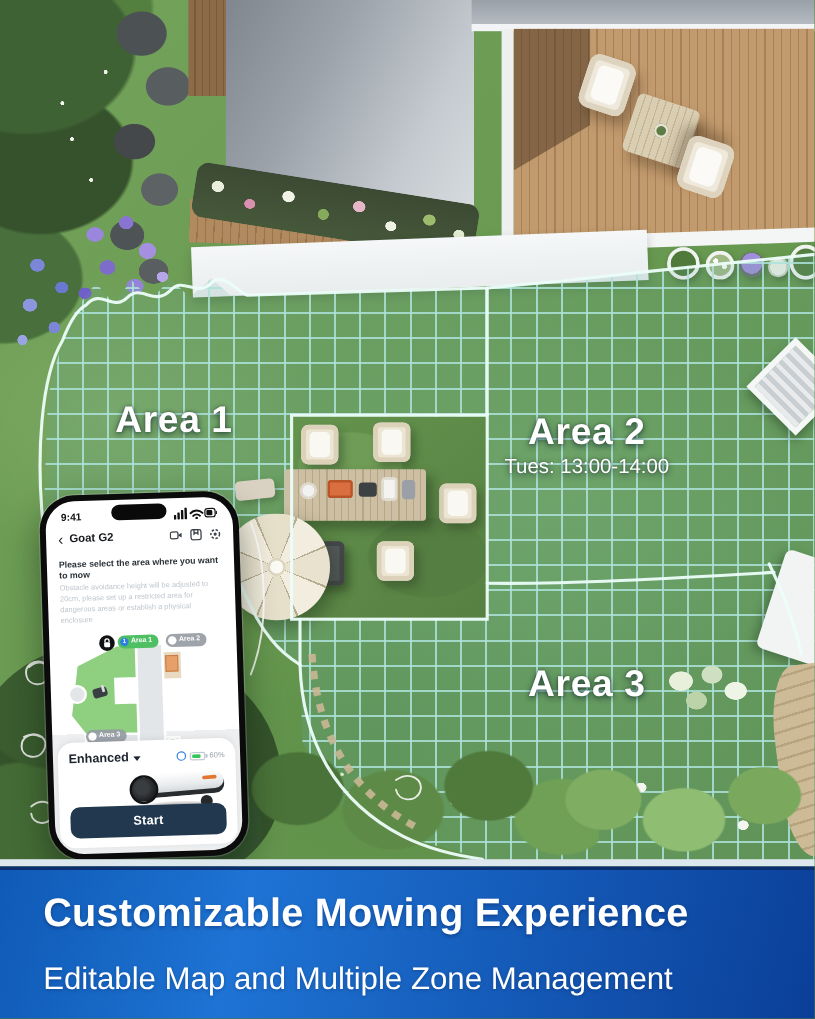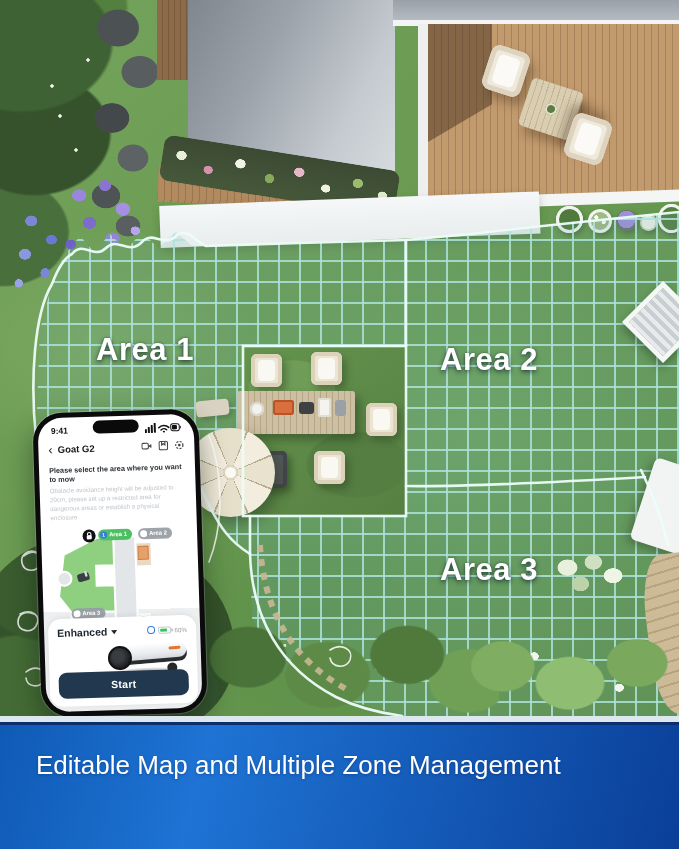--- a/index.html
+++ b/index.html
@@ -267,21 +267,21 @@
     background:radial-gradient(circle at 42% 42%, #3a3d40 0 32%, #1c1e21 70%); border:2px solid #121314; }
   .mw-front { position:absolute; right:16px; bottom:3px; width:10px; height:10px; border-radius:50%; background:#26292c; }
 
   
   .pre-banner { position:absolute; left:0; top:716px; width:679px; height:6px; background:#dde7ee; }
   .banner { position:absolute; left:0; top:722px; width:679px; height:127px;
     border-top:3px solid #0b2f6e; padding:17px 0 0 36px;
     background:linear-gradient(105deg, #0f5ab5 0%, #1e73d4 30%, #0a3f98 100%); }
   .banner-title { color:#fff; font-size:33px; font-weight:700; letter-spacing:0.2px;
     text-shadow:0 1px 3px rgba(0,20,60,0.35); }
-  .banner-sub { color:#fff; font-size:26px; font-weight:400; margin-top:8px;
+  .banner-sub { color:#fff; font-size:26px; font-weight:400; margin-top:20px;
     text-shadow:0 1px 3px rgba(0,20,60,0.3); }
 </style>
 </head>
 <body>
 
 <div class="stage">
 
   <div class="scene">
 
     <div class="garden-tl"></div>
@@ -357,20 +357,21 @@
         <path d="M330,650 c12,-8 24,0 20,10 c-4,9 -18,8 -20,-2"></path>
         <path d="M209,436 C222,468 225,522 209,562"></path>
       </g>
     </svg>
 
     <div class="area-label" style="left:58px; top:334px; width:174px;">
       <div class="nm">Area 1</div>
     </div>
     <div class="area-label" style="left:393px; top:344px; width:192px;">
       <div class="nm">Area 2</div>
+      <div class="sch">Tues: 13:00-14:00</div>
     </div>
     <div class="area-label" style="left:393px; top:554px; width:192px;">
       <div class="nm">Area 3</div>
     </div>
   </div>
 
   <div class="phone">
     <div class="screen">
       <div class="notch"></div>
 
@@ -483,15 +484,16 @@
           <div class="mw-wheel"></div>
           <div class="mw-front"></div>
         </div>
         <div class="start-btn">Start</div>
       </div>
     </div>
   </div>
 
   <div class="pre-banner"></div>
   <div class="banner">
+    <div class="banner-title">Customizable Mowing Experience</div>
     <div class="banner-sub">Editable Map and Multiple Zone Management</div>
   </div>
 </div>
 
 </body></html>

